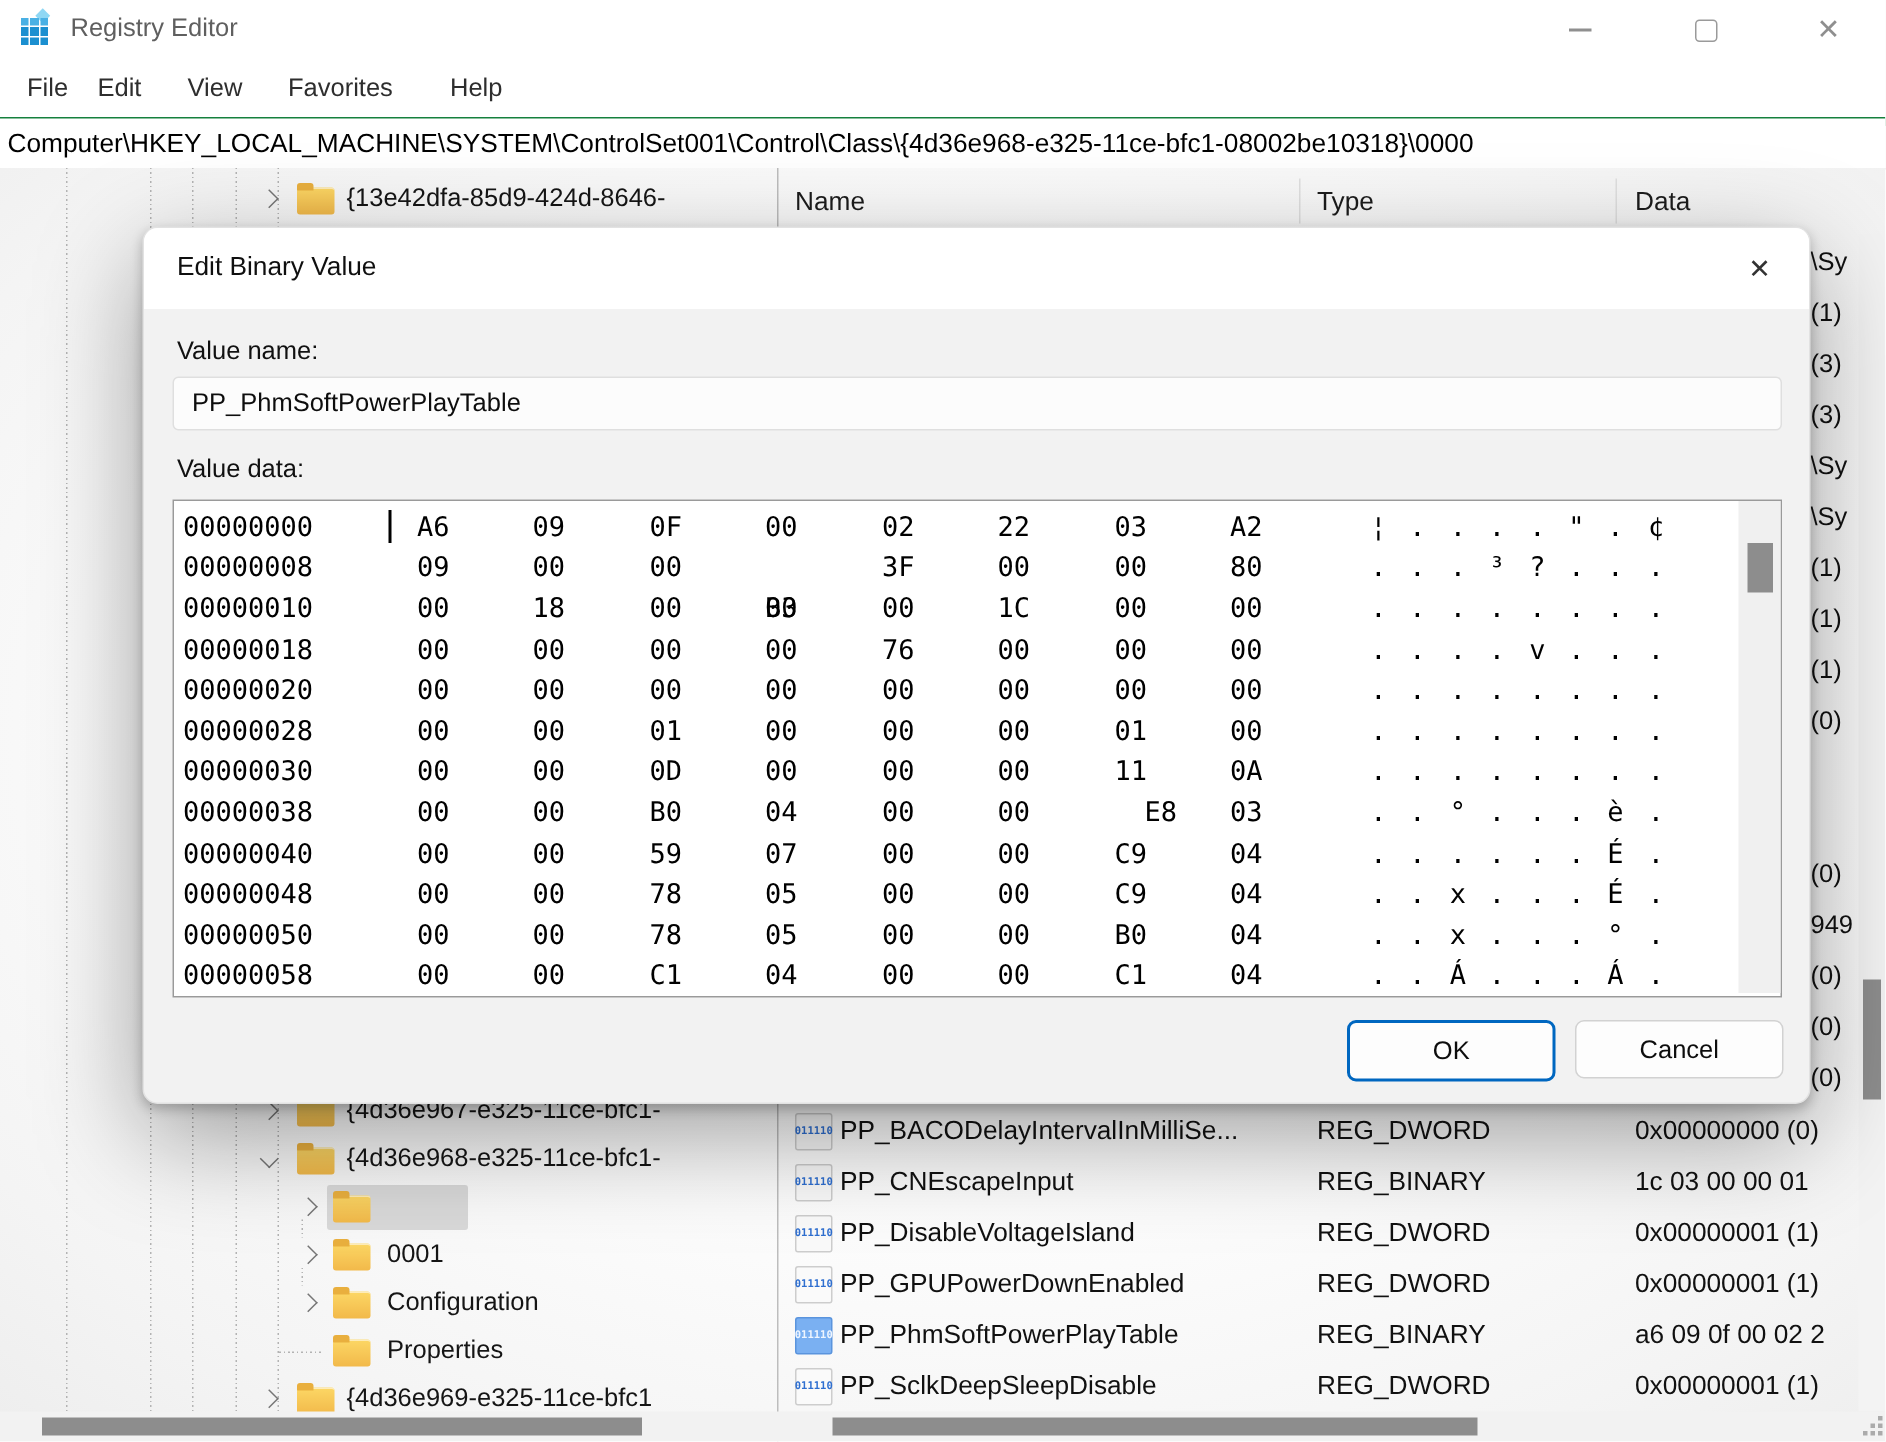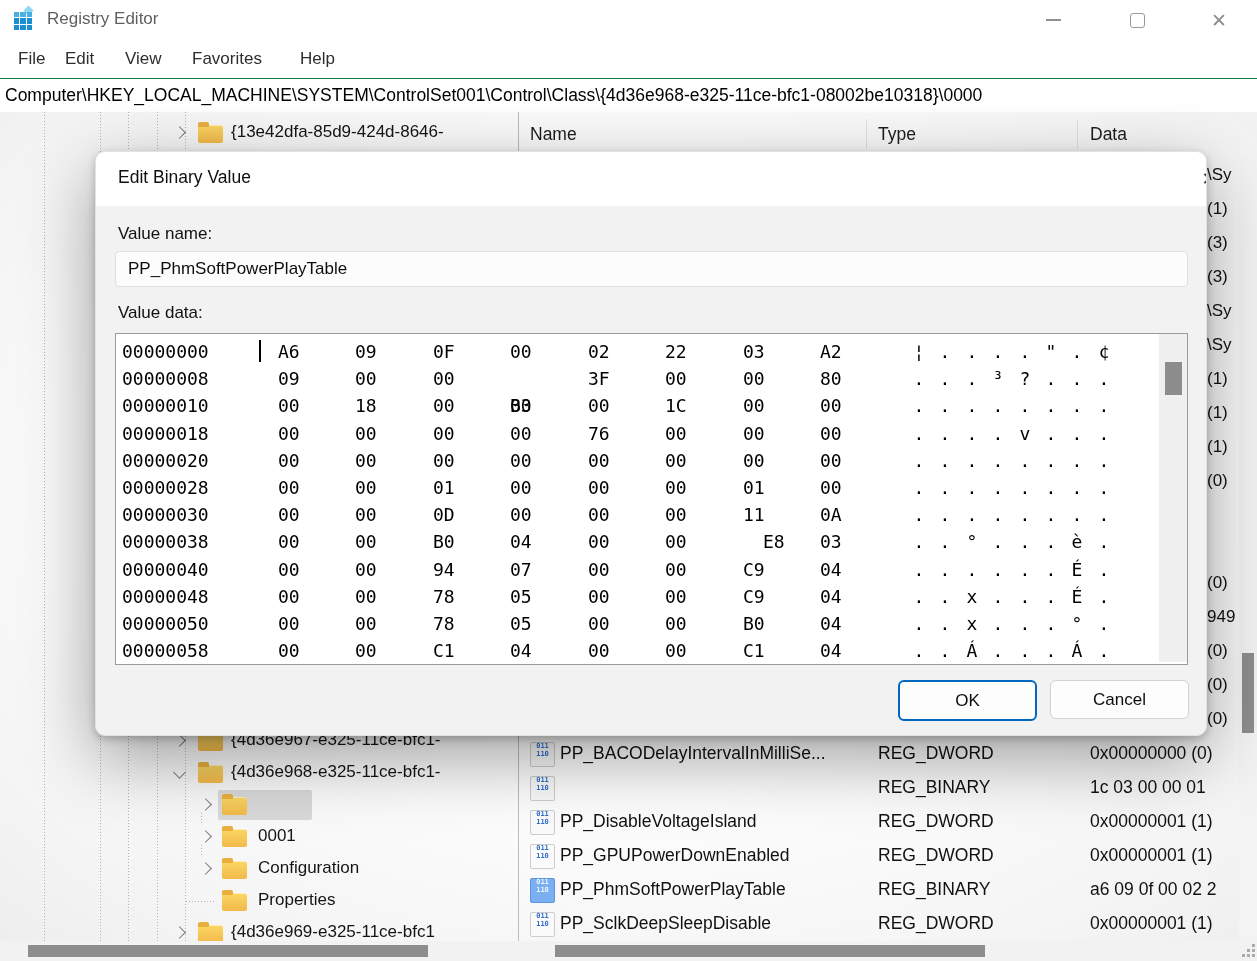--- a/index.html
+++ b/index.html
@@ -51,21 +51,21 @@
   .folder::before{content:"";position:absolute;top:-3px;left:0;width:11px;height:5px;background:#e9af3e;border-radius:2px 2px 0 0;}
   .tree-label{position:absolute;top:5px;font-size:17px;color:#151515;white-space:nowrap;overflow:hidden;}
   .tree-sel{position:absolute;background:#d9d9d9;border-radius:2px;}
 
   
   .list-panel{position:absolute;left:520px;top:0;width:737px;height:849px;overflow:hidden;}
   .col-h{position:absolute;top:0;height:44px;display:flex;align-items:center;font-size:17.5px;color:#1c1c1c;}
   .col-sep{position:absolute;top:7px;height:30px;width:1px;background:#e0e0e0;}
   .lrow{position:absolute;left:0;width:737px;height:34px;}
   .regico{position:absolute;left:10px;top:5px;width:23px;height:23px;border:1px solid #cdcdcd;border-radius:2px;
-    background:#fafafa;display:flex;flex-direction:column;align-items:center;justify-content:flex-start;
+    background:#fafafa;display:flex;flex-direction:row;align-items:center;justify-content:center;
     font-family:"DejaVu Sans Mono",monospace;font-size:7px;line-height:7.5px;font-weight:bold;color:#2f6fd0;}
   .regico.sel{background:#7ab0f2;border-color:#5a94dd;color:#eef5ff;}
   .lname{position:absolute;left:40px;top:6px;width:312px;font-size:17.5px;white-space:nowrap;overflow:hidden;color:#111;}
   .ltype{position:absolute;left:358px;top:6px;width:200px;font-size:17.5px;color:#111;}
   .ldata{position:absolute;left:570px;top:6px;width:150px;font-size:17.5px;white-space:nowrap;overflow:hidden;color:#111;}
   .frag{position:absolute;left:687px;width:34px;height:34px;display:flex;align-items:center;
     font-size:17px;color:#111;white-space:nowrap;overflow:hidden;}
 
   
   .vsb-track{position:absolute;left:719px;top:44px;width:18px;height:785px;background:#f3f3f3;}
@@ -74,21 +74,21 @@
   .hsb-thumb{position:absolute;top:833px;height:12px;background:#8d8d8d;}
   .grip{position:absolute;left:1242px;top:944px;width:14px;height:14px;}
   .grip::before{content:"";position:absolute;width:3px;height:3px;background:#ababab;
     box-shadow:10px 0 #ababab,10px -5px #ababab,10px -10px #ababab,5px 0 #ababab,5px -5px #ababab,0 0 #ababab;
     left:0;top:10px;}
 
   
   .dialog{position:absolute;left:95px;top:151px;width:1110px;height:583px;background:#f2f2f2;
     border:1px solid #e2e2e2;border-radius:10px;overflow:hidden;z-index:10;
     box-shadow:0 3px 8px rgba(0,0,0,.22),0 22px 70px rgba(0,0,0,.38);}
-  .dlg-head{position:absolute;left:0;top:0;width:100%;height:54px;background:#fff;padding-left:36px;}
+  .dlg-head{position:absolute;left:0;top:0;width:100%;height:54px;background:#fff;}
   .dlg-title{position:absolute;left:22px;top:15px;font-size:17.5px;color:#0f0f0f;}
   .dlg-close{position:absolute;right:18px;top:12px;width:30px;height:30px;display:flex;align-items:center;
     justify-content:center;font-size:18px;color:#333;}
   .dlg-label{position:absolute;left:22px;font-size:17px;color:#111;}
   .dlg-field{position:absolute;left:19px;top:99px;width:1059px;height:34px;background:#fcfcfc;
     border:1px solid #dfdfdf;border-radius:4px;display:flex;align-items:center;padding-left:12px;
     font-size:17px;color:#0d0d0d;}
   .hexbox{position:absolute;left:19px;top:181px;width:1071px;height:330px;background:#fff;
     border:1px solid #9a9a9a;font-family:"DejaVu Sans Mono",monospace;font-size:18px;color:#000;}
   .hex-row{position:absolute;left:0;height:27px;width:1040px;}
@@ -214,20 +214,21 @@
           </span>
           <span class="lname">PP_BACODelayIntervalInMilliSe...</span>
           <span class="ltype">REG_DWORD</span>
           <span class="ldata">0x00000000 (0)</span>
         </div>
         <div class="lrow" style="top: 659px;">
           <span class="regico">
             <span>011</span>
             <span>110</span>
           </span>
+          <span class="lname">PP_CNEscapeInput</span>
           <span class="ltype">REG_BINARY</span>
           <span class="ldata">1c 03 00 00 01</span>
         </div>
         <div class="lrow" style="top: 693px;">
           <span class="regico">
             <span>011</span>
             <span>110</span>
           </span>
           <span class="lname">PP_DisableVoltageIsland</span>
           <span class="ltype">REG_DWORD</span>
@@ -448,21 +449,21 @@
           <span class="hasc" style="left: 875px;">.</span>
           <span class="hasc" style="left: 902px;">.</span>
           <span class="hasc" style="left: 928px;">.</span>
           <span class="hasc" style="left: 954px;">è</span>
           <span class="hasc" style="left: 981px;">.</span>
         </div>
         <div class="hex-row" style="top: 224.6px;">
           <span class="haddr">00000040</span>
           <span class="hbyte" style="left: 162px;">00</span>
           <span class="hbyte" style="left: 239px;">00</span>
-          <span class="hbyte" style="left: 317px;">94</span>
+          <span class="hbyte" style="left: 317px;">59</span>
           <span class="hbyte" style="left: 394px;">07</span>
           <span class="hbyte" style="left: 472px;">00</span>
           <span class="hbyte" style="left: 549px;">00</span>
           <span class="hbyte" style="left: 627px;">C9</span>
           <span class="hbyte" style="left: 704px;">04</span>
           <span class="hasc" style="left: 796px;">.</span>
           <span class="hasc" style="left: 822px;">.</span>
           <span class="hasc" style="left: 849px;">.</span>
           <span class="hasc" style="left: 875px;">.</span>
           <span class="hasc" style="left: 902px;">.</span>

